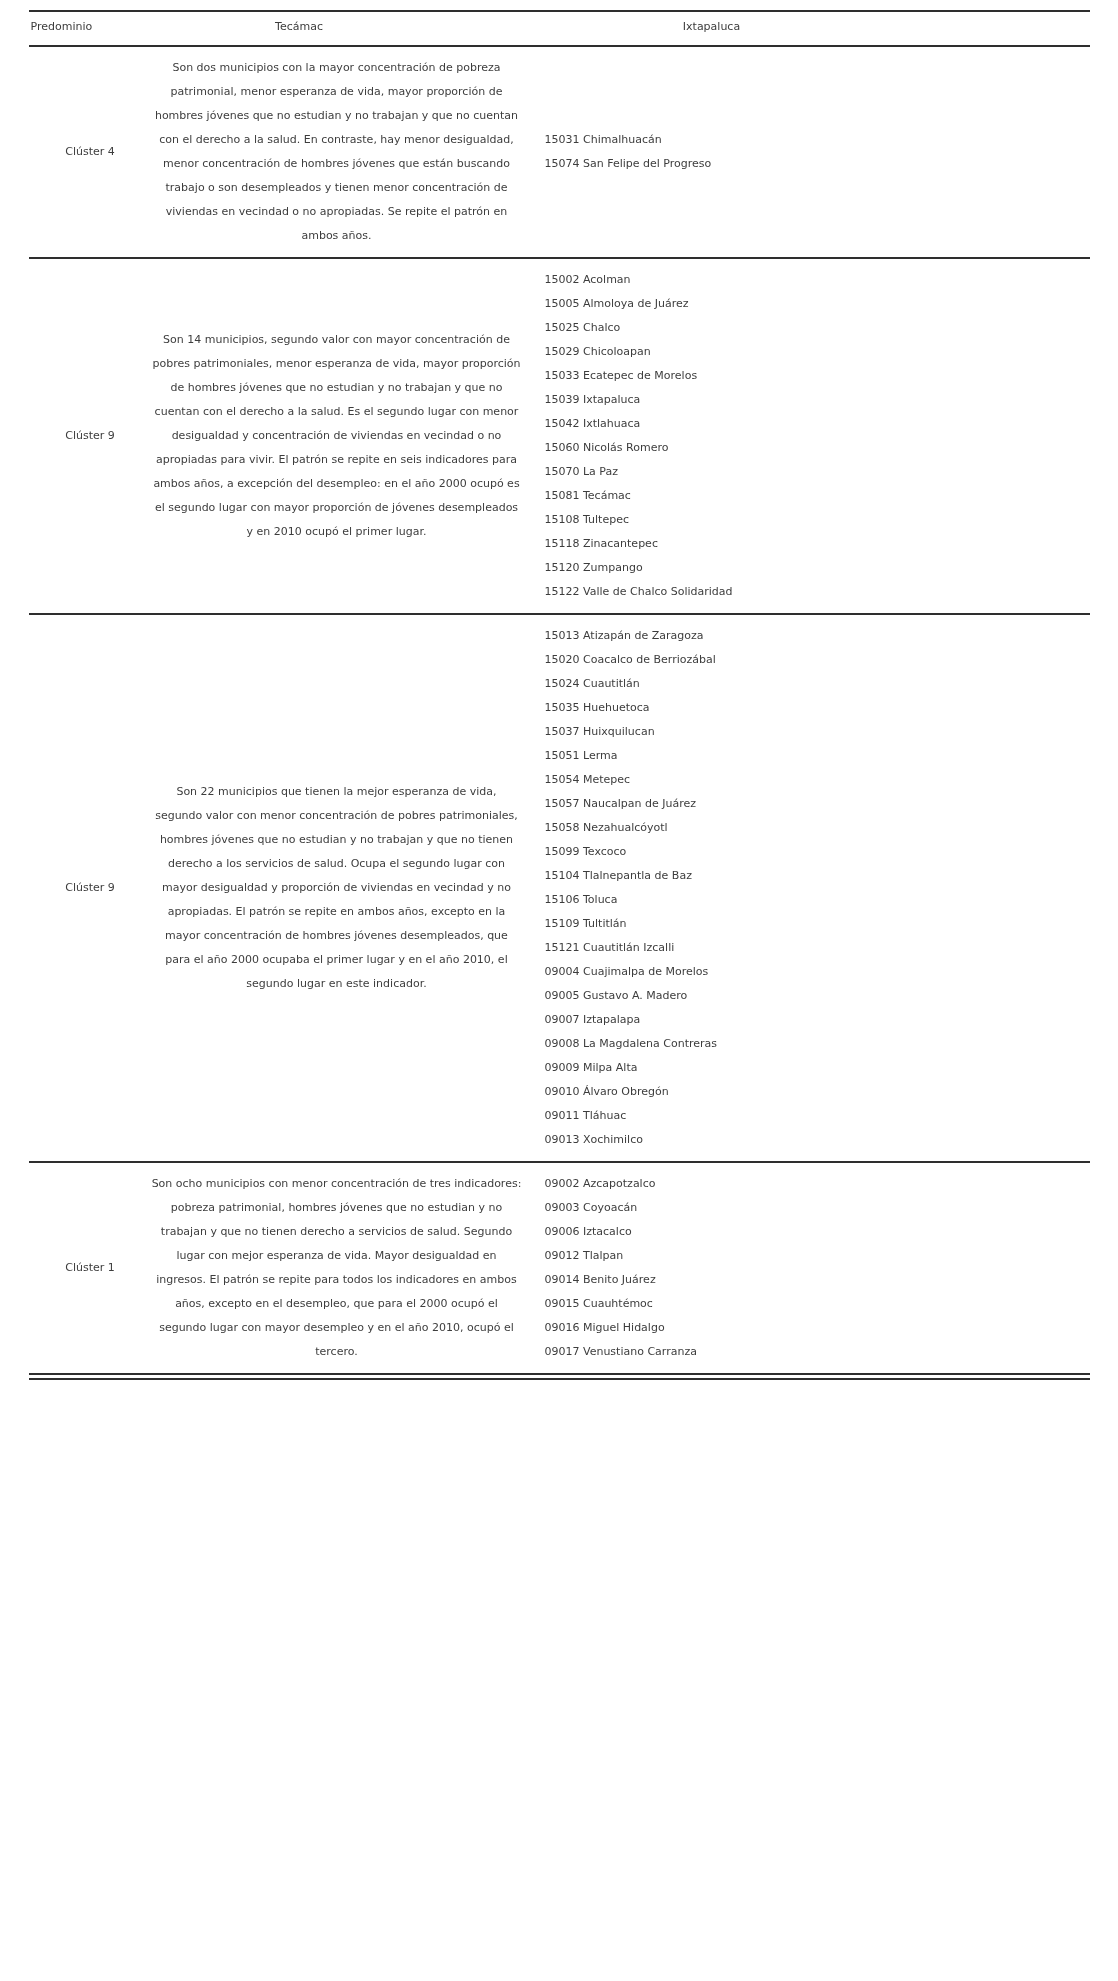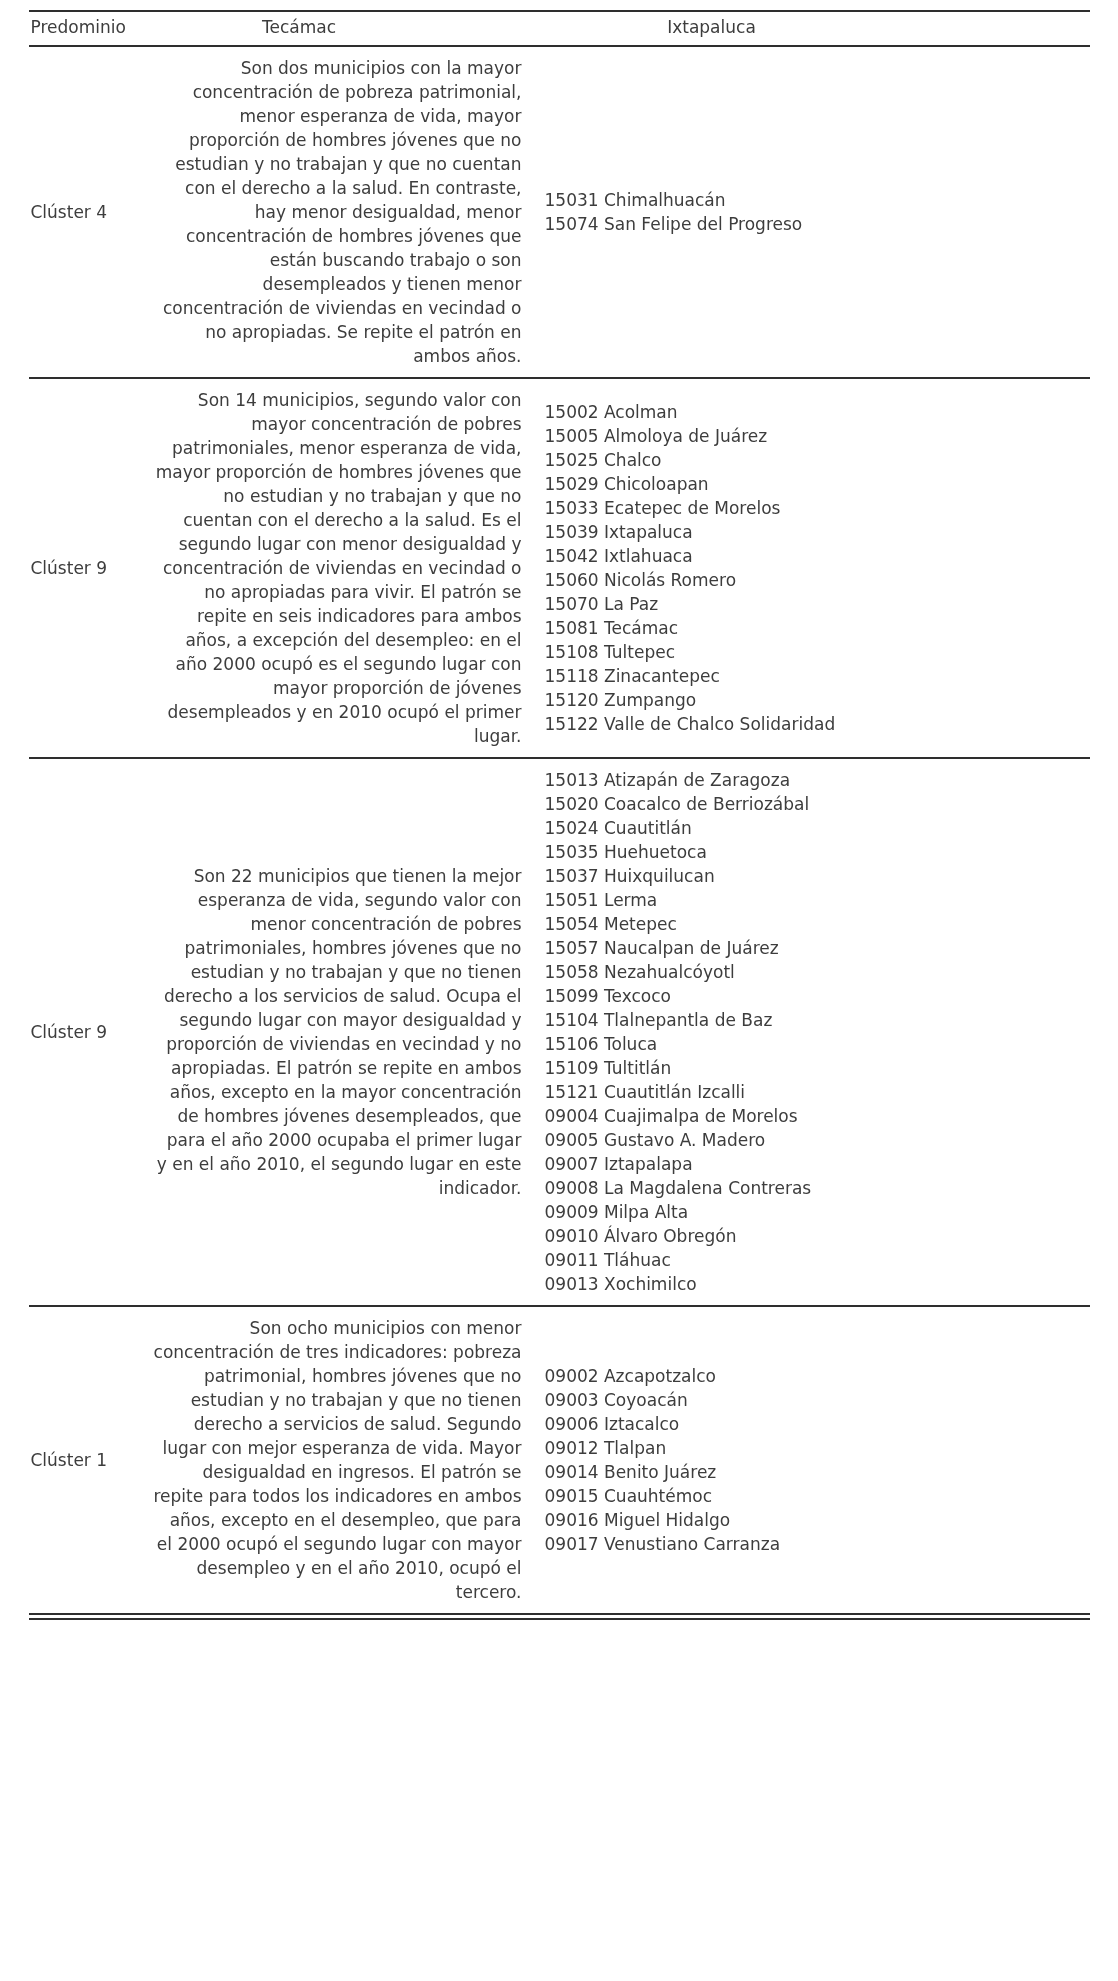--- a/index.html
+++ b/index.html
@@ -14,21 +14,21 @@
   }
   .table-wrap {
     width: 1061px;
     margin: 10px auto 0 auto;
     border-bottom: 2px solid #2e2e2e;
     padding-bottom: 3px;
   }
   table.cluster-table {
     width: 100%;
     border-collapse: collapse;
-    font-size: 17px;
+    font-size: 11px;
     line-height: 24px;
     table-layout: fixed;
   }
   col.c-predominio { width: 122px; }
   col.c-cluster    { width: 393px; }
   col.c-pertenencia{ width: 546px; }
 
   thead th {
     font-weight: normal;
     border-top: 2px solid #2e2e2e;
@@ -38,27 +38,28 @@
   }
   th.h-predominio { text-align: left; padding-left: 2px; }
   th.h-cluster    { text-align: center; padding-right: 96px; }
   th.h-pertenencia{ text-align: center; padding-right: 210px; }
 
   tbody td {
     vertical-align: middle;
     border-bottom: 2px solid #2e2e2e;
     padding-top: 9px;
     padding-bottom: 9px;
+    text-align: center;
   }
   td.predominio {
     padding-left: 2px;
   }
   td.desc {
     padding-right: 22px;
-    text-align: right;
+    text-align: center;
   }
   td.pert {
     white-space: pre-line;
     text-align: left;
     margin-left: 10px;
   }
 </style>
 </head>
 <body>
 

